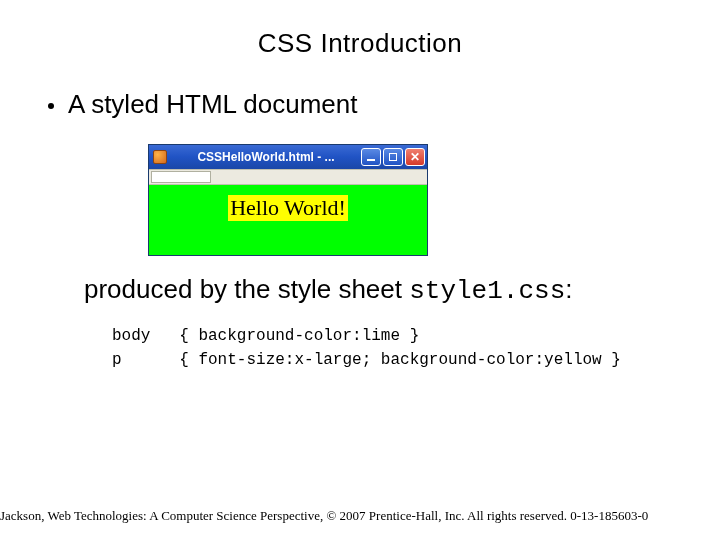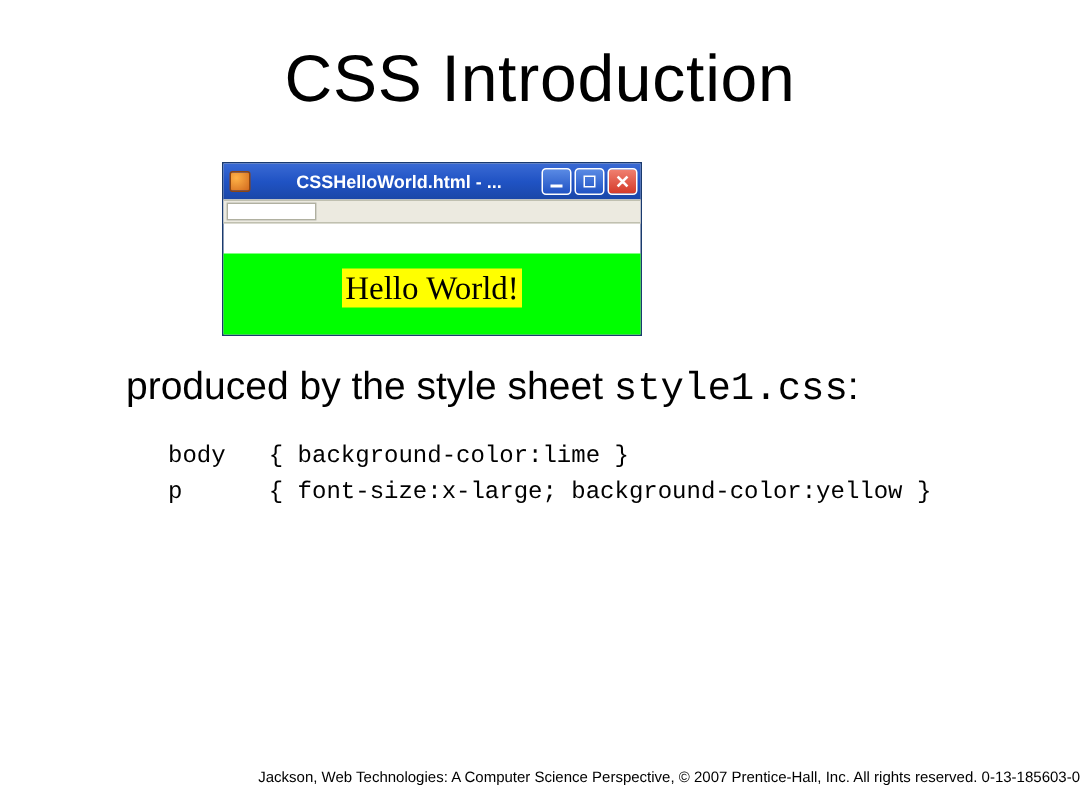--- a/index.html
+++ b/index.html
@@ -13,21 +13,21 @@
     color: #000;
     position: relative;
   }
   .slide {
     width: 720px;
     height: 540px;
     padding: 18px 48px 0 48px;
     position: relative;
   }
   .title {
-    font-size: 44px;
+    font-size: 26px;
     font-weight: 400;
     text-align: center;
     margin: 10px 0 30px 0;
     letter-spacing: 0.5px;
   }
   .bullet-row {
     display: flex;
     align-items: flex-start;
     font-size: 26px;
     margin-bottom: 24px;
@@ -115,23 +115,22 @@
     height: 12px;
     background: #fff;
     border: 1px solid #b0b0a0;
     font-size: 8px;
     color: #999;
     padding-left: 2px;
     line-height: 10px;
   }
   .content-area {
     background: #00ff00;
-    padding: 10px 8px 18px 8px;
+    padding: 10px 8px 34px 8px;
     min-height: 54px;
-    margin-top: 20px;
   }
   .hello-p {
     background: #ffff00;
     color: #000;
     font-family: "Times New Roman", serif;
     font-size: 22px;
     display: inline-block;
     padding: 0 2px;
     margin: 0;
   }
@@ -149,32 +148,37 @@
     color: #000;
     margin-left: 64px;
     line-height: 1.5;
     white-space: pre;
   }
   .footer {
     position: absolute;
     bottom: 16px;
     left: 0;
     right: 0;
-    text-align: right;
-    font-size: 10px;
-    color: #000;
+    text-align: left;
+    font-size: 13px;
+    color: #000;
+    font-family: Liberation Serif, serif;
   }
 </style>
 </head>
 <body>
 
 <div class="slide">
 
   <h1 class="title">CSS Introduction</h1>
 
+  <div class="bullet-row">
+    <span class="bullet-dot"></span>
+    <span class="bullet-text">A styled HTML document</span>
+  </div>
 
   <div class="browser-figure">
     <div class="browser-window">
       <div class="titlebar">
         <span class="titlebar-icon"></span>
         <span class="titlebar-text">CSSHelloWorld.html - ...</span>
         <div class="win-buttons">
           <div class="win-btn btn-min">
               <div class="min-glyph"></div>
             </div>

